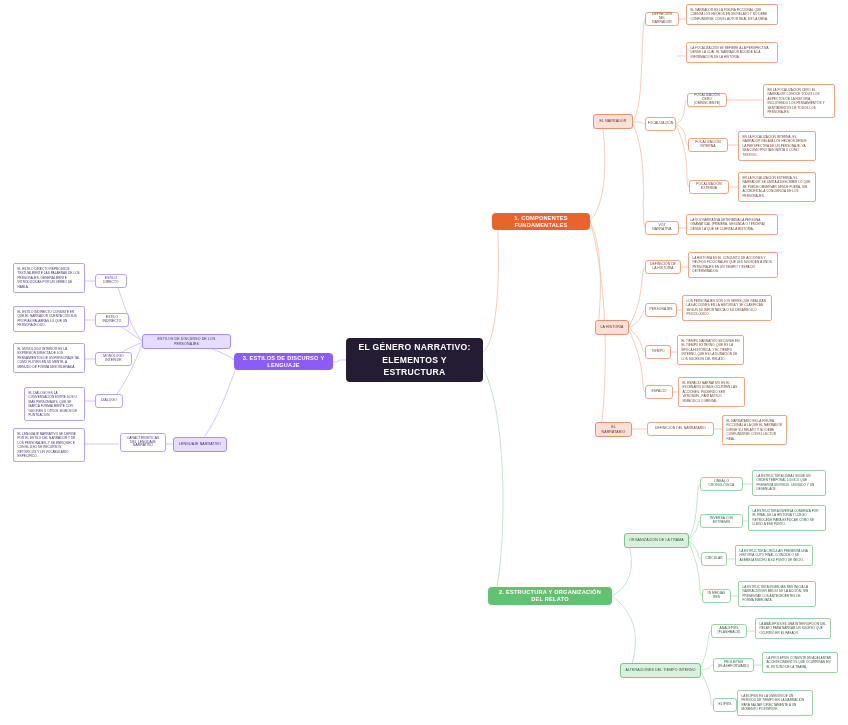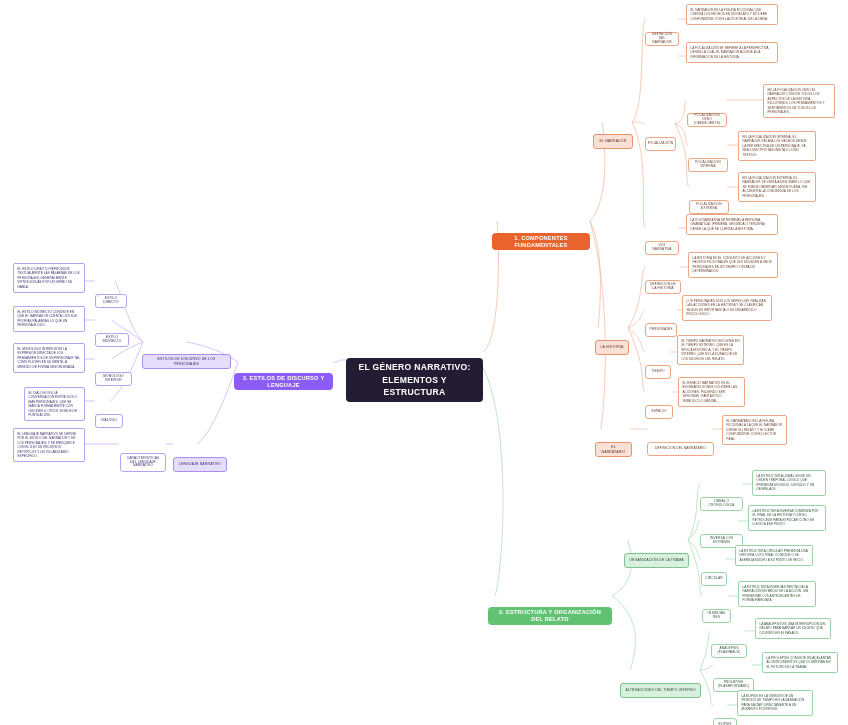--- a/index.html
+++ b/index.html
@@ -19,21 +19,20 @@
     width: 848px; height: 725px;
     pointer-events: none;
   }
   .node {
     position: absolute;
     display: flex; align-items: center; justify-content: center;
     text-align: center;
     border-radius: 3px;
     line-height: 1.18;
     letter-spacing: .1px;
-    margin-top: 20px;
   }
   
   .root {
     background: #241c33;
     color: #ffffff;
     font-weight: bold;
     font-size: 8.6px;
     letter-spacing: .3px;
     border-radius: 4px;
     padding: 4px 8px;

